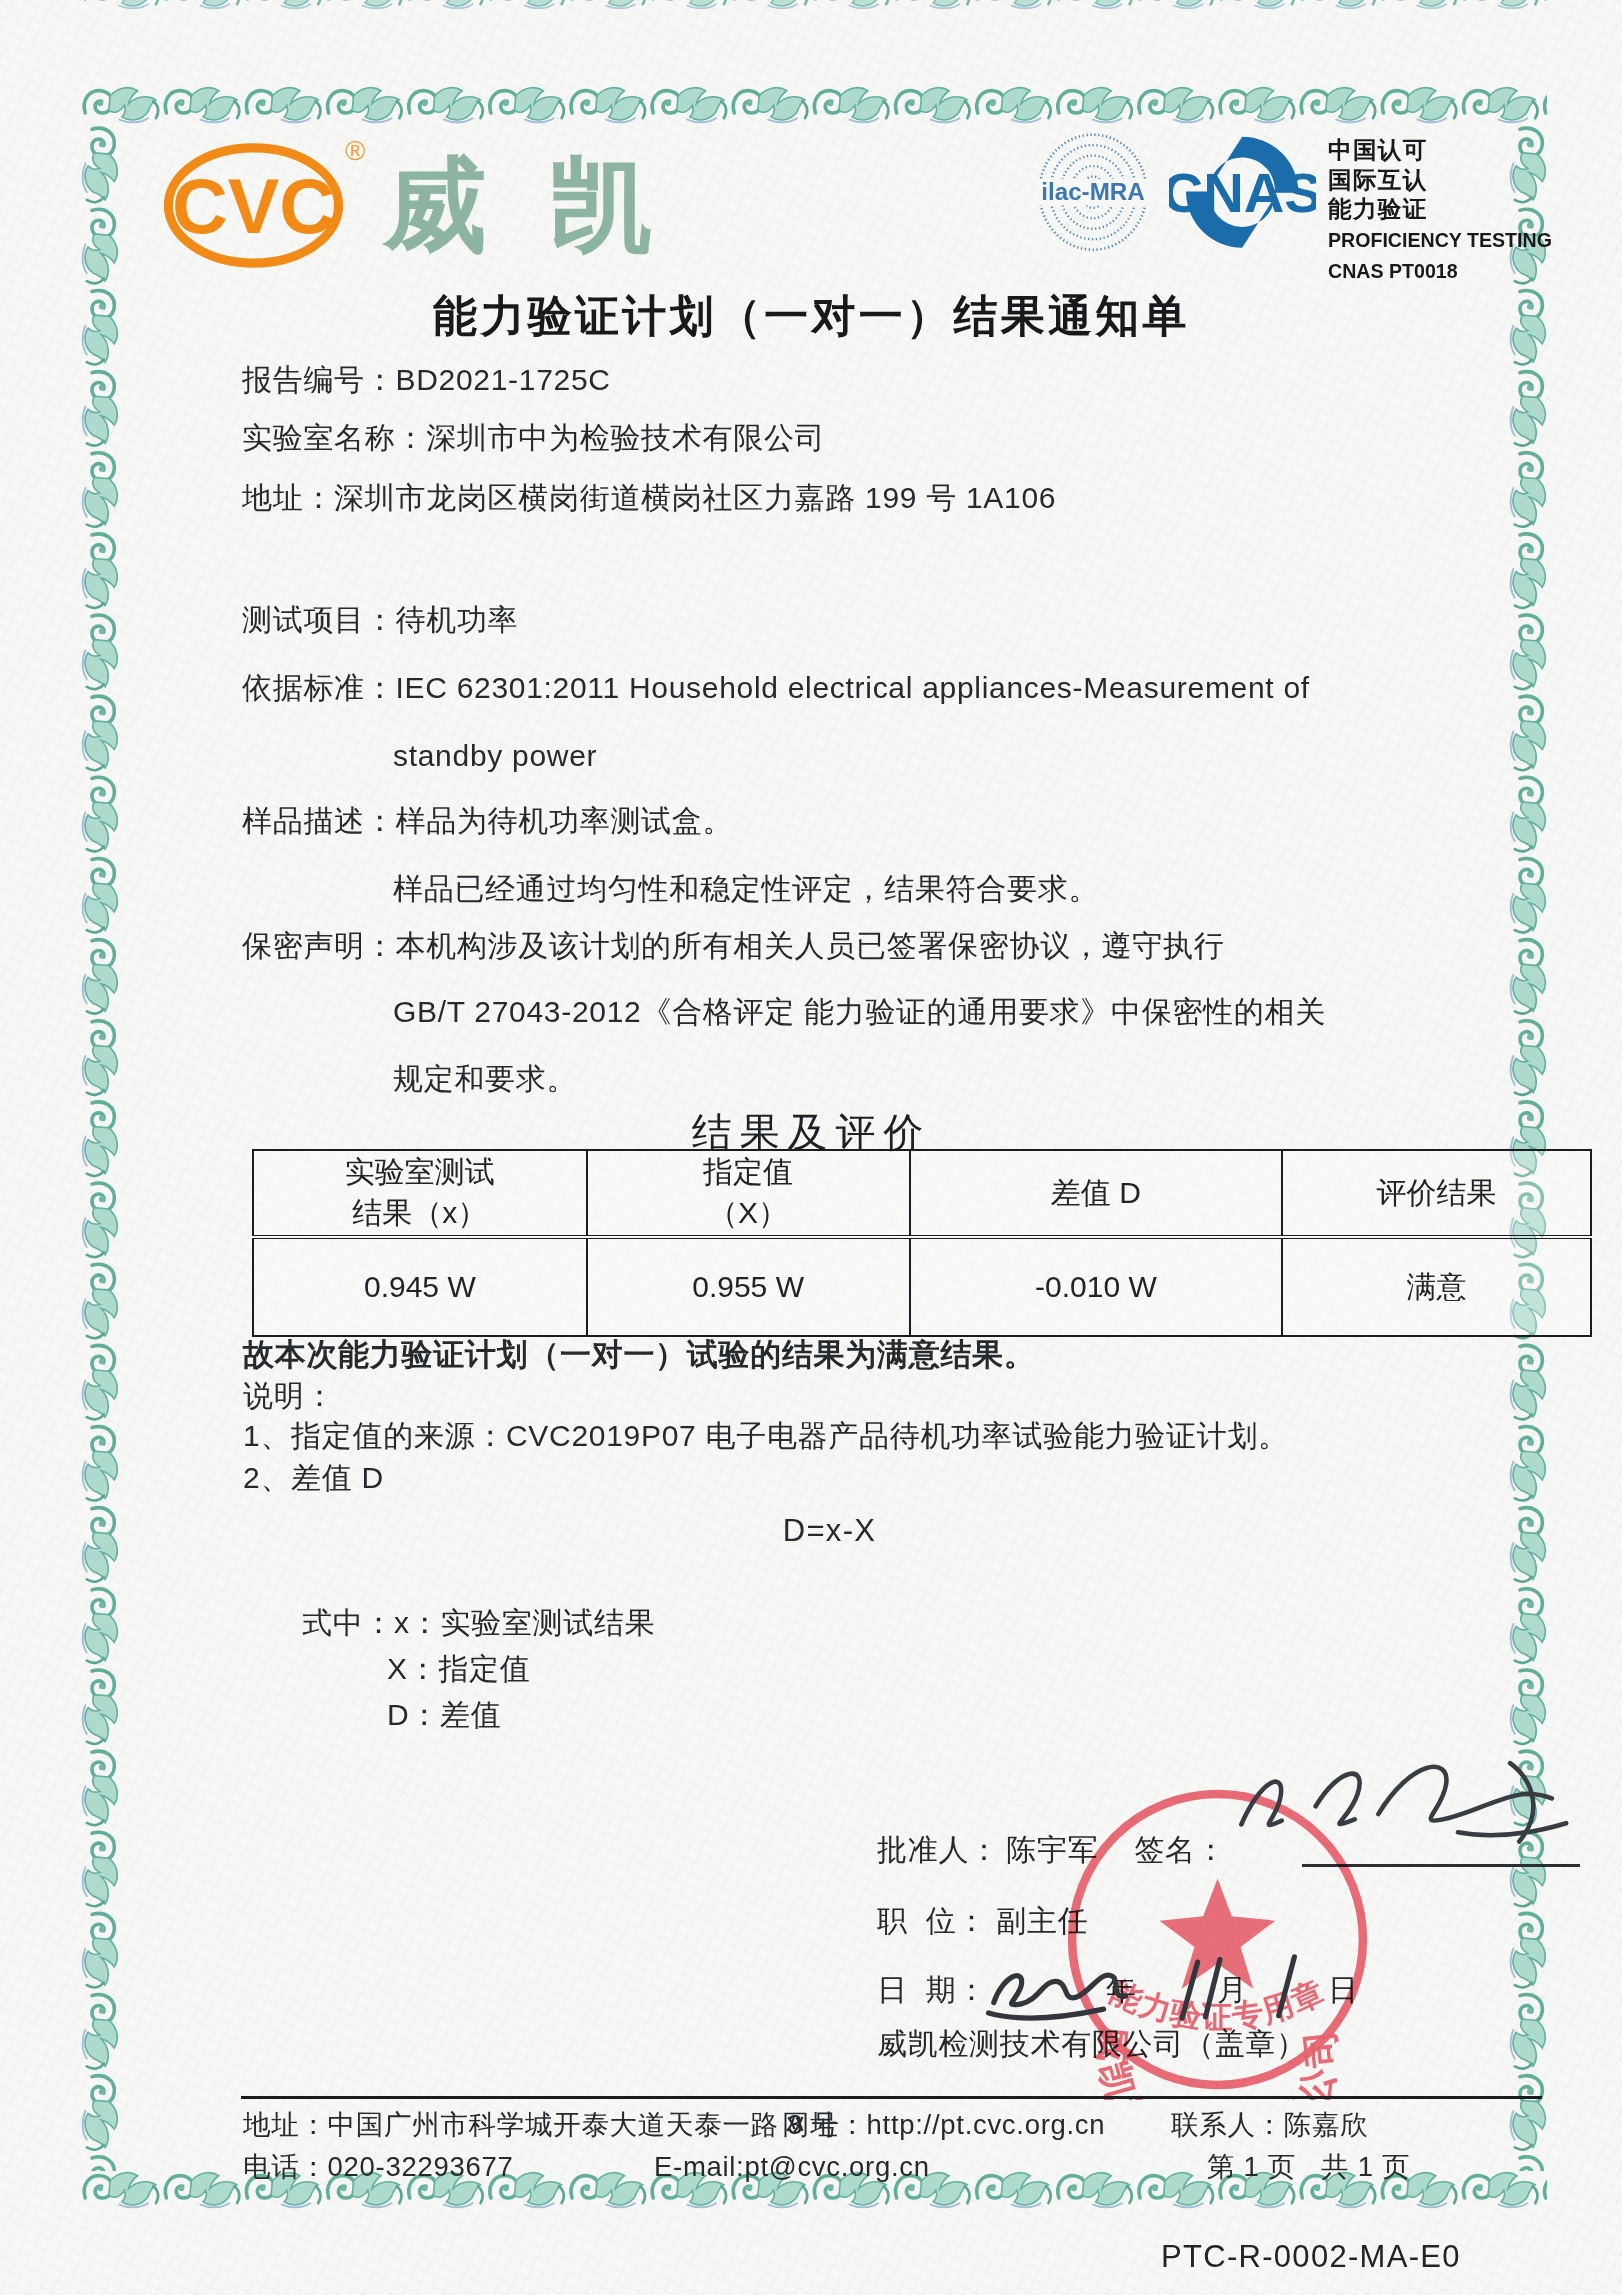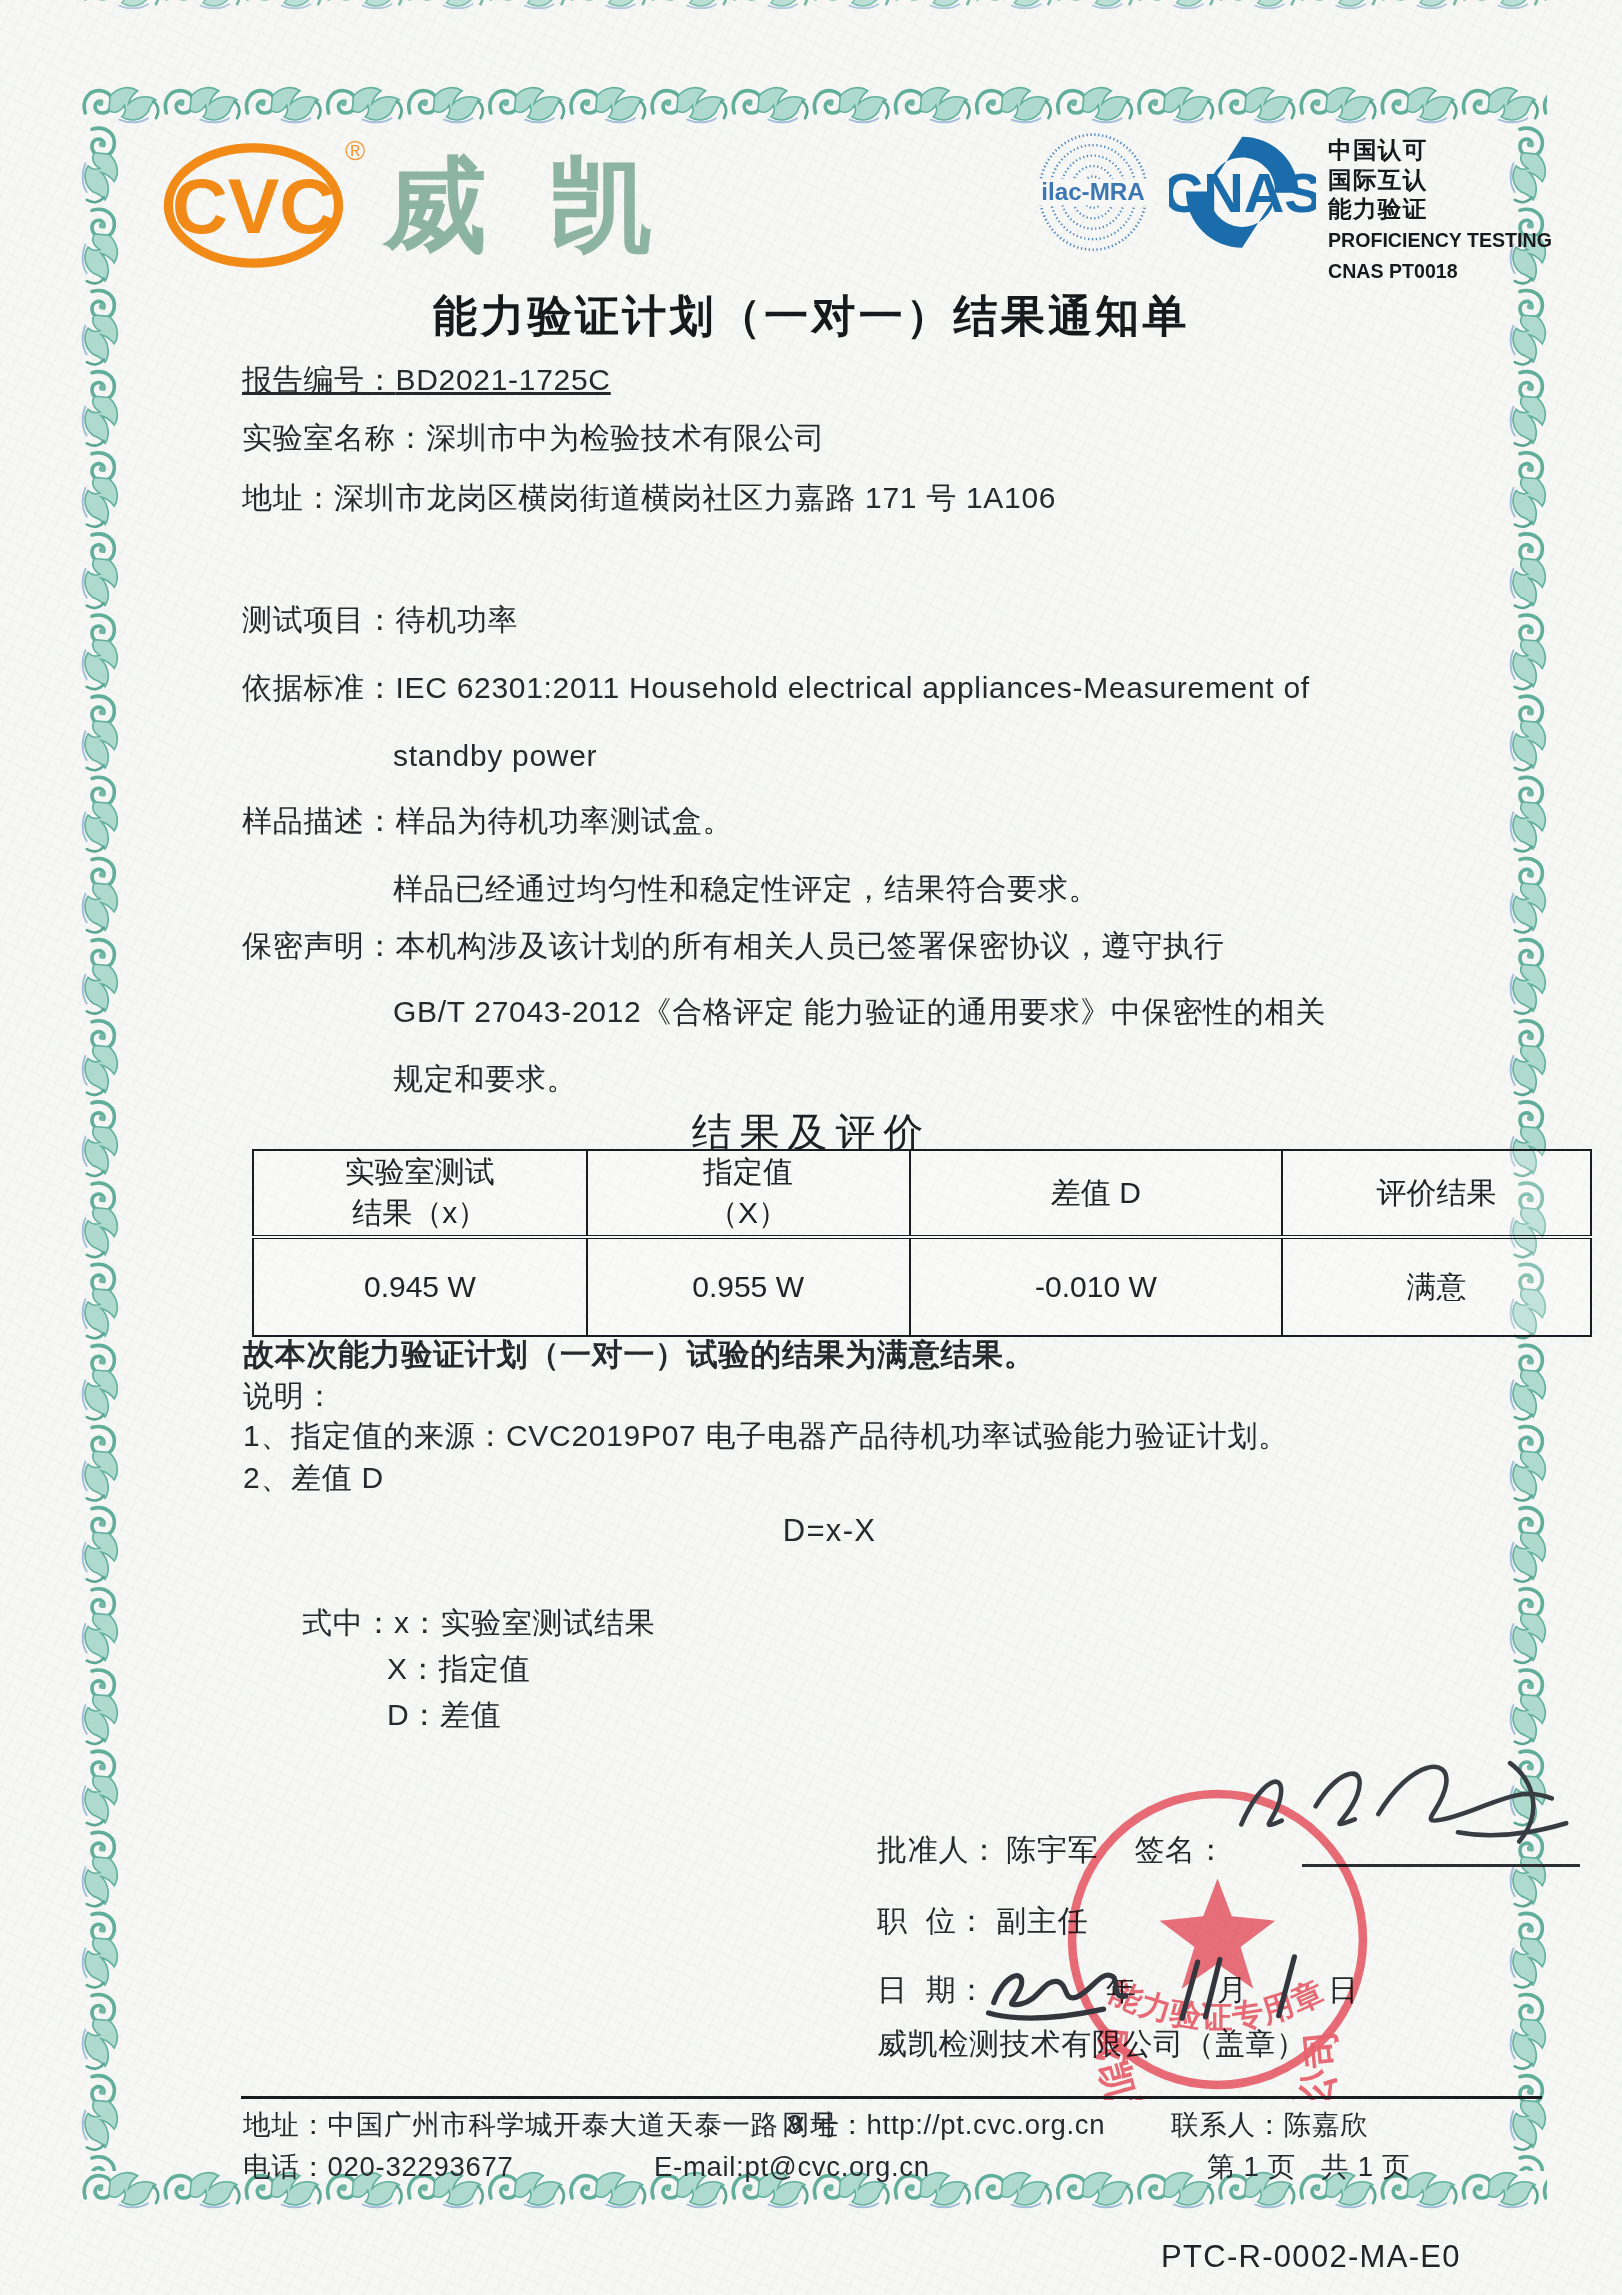--- a/index.html
+++ b/index.html
@@ -212,28 +212,28 @@
   </svg>
 
   <div class="ln acc" style="left:1328px; top:136px;">中国认可</div>
   <div class="ln acc" style="left:1328px; top:166px;">国际互认</div>
   <div class="ln acc" style="left:1328px; top:195px;">能力验证</div>
   <div class="ln acc acc-en" style="left:1328px; top:226px;">PROFICIENCY TESTING</div>
   <div class="ln acc acc-en" style="left:1328px; top:257px;">CNAS PT0018</div>
 
   <div class="ln center title" style="top:288px;">能力验证计划（一对一）结果通知单</div>
 
-  <div class="ln" style="left:242px; top:361px;text-decoration:underline;">
+  <div class="ln" style="left:242px; top:361px;">
     <span>报告编号：</span><span>BD2021-1725C</span>
   </div>
   <div class="ln" style="left:242px; top:419px;">
     <span>实验室名称：</span><span>深圳市中为检验技术有限公司</span>
   </div>
   <div class="ln" style="left:242px; top:479px;">
-    <span>地址：</span><span>深圳市龙岗区横岗街道横岗社区力嘉路 171 号 1A106</span>
+    <span>地址：</span><span>深圳市龙岗区横岗街道横岗社区力嘉路 199 号 1A106</span>
   </div>
 
   <div class="ln" style="left:242px; top:601px;">
     <span>测试项目：</span><span>待机功率</span>
   </div>
   <div class="ln" style="left:242px; top:669px;">
     <span>依据标准：</span><span>IEC 62301:2011 Household electrical appliances-Measurement of</span>
   </div>
   <div class="ln" style="left:393px; top:737px;">standby power</div>
   <div class="ln" style="left:242px; top:802px;">

